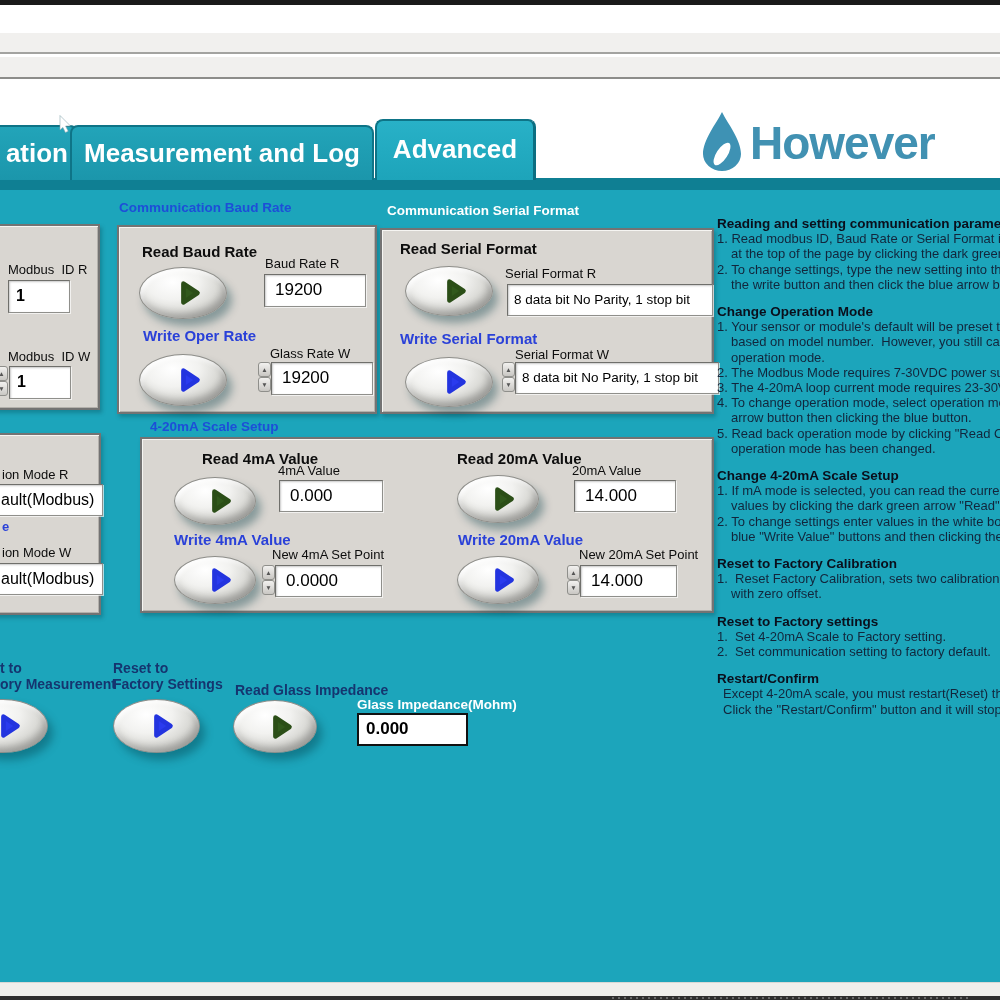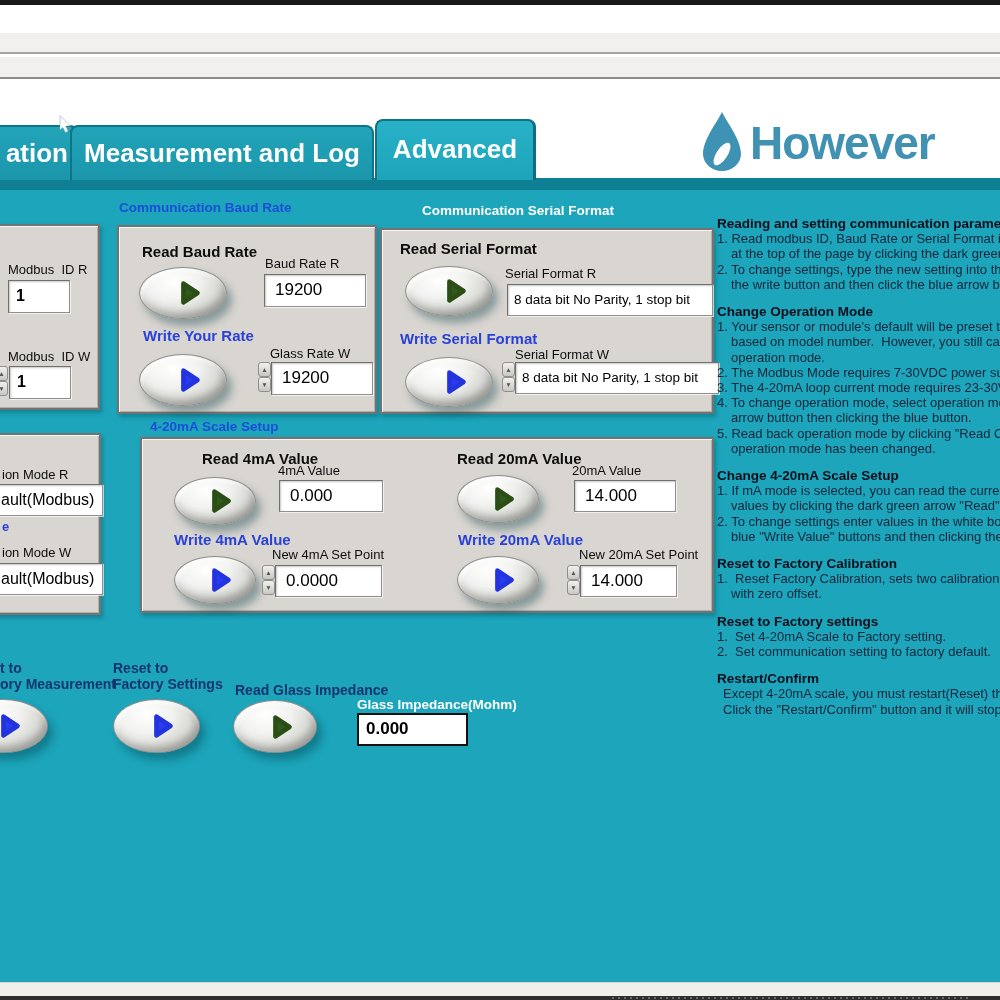--- a/index.html
+++ b/index.html
@@ -27,21 +27,21 @@
   .tab3{left:375px;top:119px;width:156px;height:59px;line-height:57px;}
   
   .cursor{left:58px;top:114px;width:16px;height:20px;}
   
   .logo-drop{left:700px;top:110px;width:44px;height:62px;}
   .logo-text{left:750px;top:116px;font-weight:bold;font-size:46px;letter-spacing:-1px;color:#4191B2;}
   
   .panel{position:absolute;background:#d9d6d1;border:2px solid #737373;
          box-shadow:inset 1px 1px 0 #f6f5f2, inset -1px -1px 0 #b3b0ab, 2px 3px 4px rgba(0,55,65,.3);}
   .ptitle{position:absolute;font-weight:bold;font-size:13.5px;color:#1d4ed8;white-space:pre;}
-  .ptitle.white{color:#ffffff;margin-left:35px;}
+  .ptitle.white{color:#ffffff;}
   .lbl{position:absolute;font-size:13px;color:#0d0d0d;white-space:pre;}
   .lbl.bold{font-weight:bold;font-size:15px;}
   .lbl.blue{font-weight:bold;font-size:15px;color:#2A41D8;}
   .lbl.navy{font-weight:bold;font-size:14px;color:#15356F;}
   .lbl.white{font-weight:bold;font-size:13.5px;color:#ffffff;}
   
   .fld{position:absolute;background:#fff;border:1px solid #8f8f8b;border-top-color:#6f6f6b;border-left-color:#6f6f6b;
        box-shadow:inset 1px 1px 2px rgba(0,0,0,.22), 1px 1px 0 rgba(255,255,255,.65);
        font-size:17px;color:#000;overflow:hidden;}
   .fld.small{font-size:13.5px;}
@@ -106,21 +106,21 @@
 <span class="ptitle" style="left:119px;top:200px;">Communication Baud Rate</span>
 <div class="panel" style="left:117px;top:225px;width:256px;height:185px;">
   <span class="lbl bold" style="left:23px;top:16px;">Read Baud Rate</span>
   <div class="btn" style="left:20px;top:40px;width:86px;height:50px;">
     <svg class="arrow green" viewBox="0 0 26 30">
         <path d="M6 5 L21 15 L6 25 Z"></path>
       </svg>
   </div>
   <span class="lbl" style="left:146px;top:29px;">Baud Rate R</span>
   <div class="fld" style="left:145px;top:47px;width:90px;height:31px;line-height:30px;padding-left:10px;">19200</div>
-  <span class="lbl blue" style="left:24px;top:100px;">Write Your Rate</span>
+  <span class="lbl blue" style="left:24px;top:100px;">Write Oper Rate</span>
   <div class="btn" style="left:20px;top:127px;width:86px;height:50px;">
     <svg class="arrow blue" viewBox="0 0 26 30">
         <path d="M6 5 L21 15 L6 25 Z"></path>
       </svg>
   </div>
   <span class="lbl" style="left:151px;top:119px;">Glass Rate W</span>
   <div class="spin" style="left:139px;top:135px;">
     <div class="cell">▲</div>
     <div class="cell">▼</div>
   </div>

